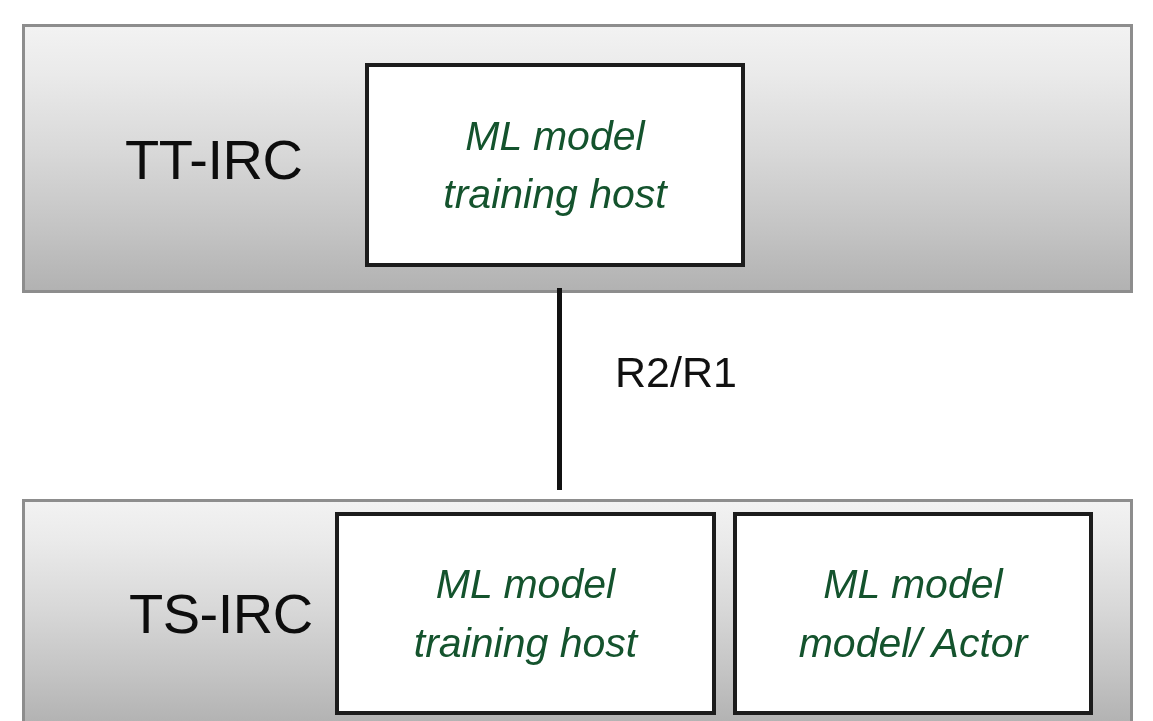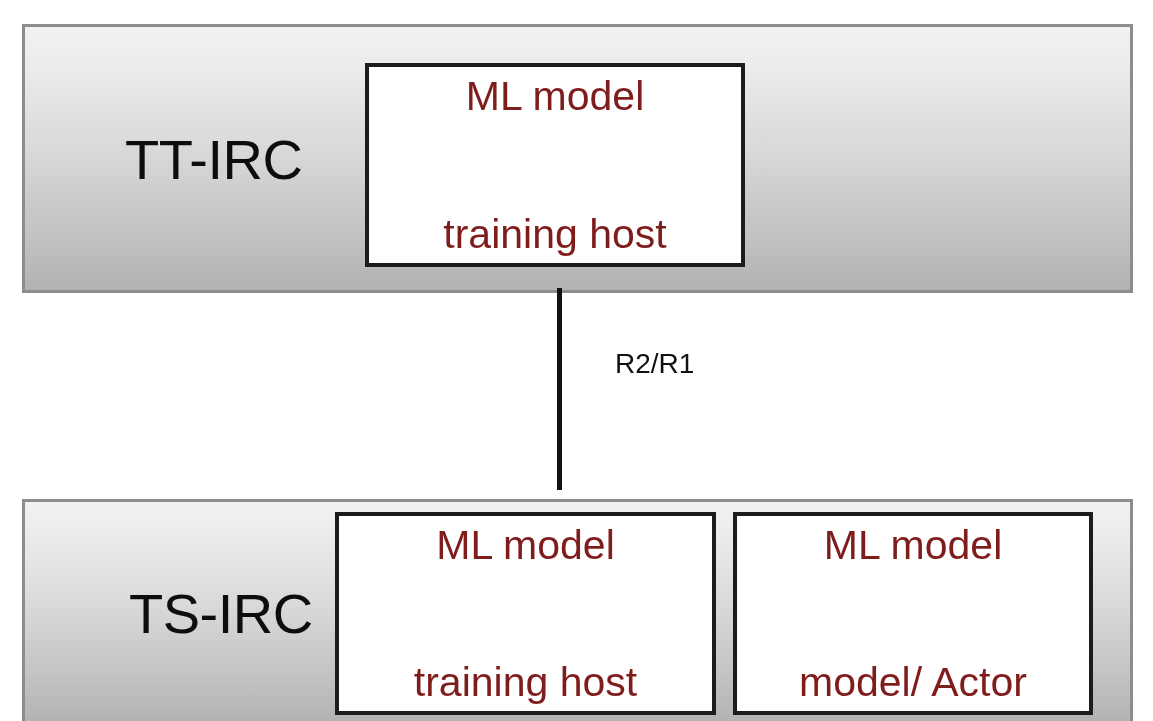--- a/index.html
+++ b/index.html
@@ -72,25 +72,26 @@
 
   
   .node {
     position: absolute;
     box-sizing: border-box;
     background: #ffffff;
     border: 4px solid #1c1c1c;
     display: flex;
     flex-direction: column;
     align-items: center;
-    justify-content: space-between;
+    justify-content: center;
     text-align: center;
-    color: #7f1d1d;
+    color: #14532d;
     font-size: 41px;
     line-height: 1.42;
+    font-style: italic;
   }
 
   .node .line {
     display: block;
     white-space: nowrap;
   }
 
   #node-tt-training {
     left: 340px;
     top: 36px;
@@ -119,21 +120,21 @@
     top: 288px;
     width: 5px;
     height: 202px;
     background: #111111;
   }
 
   #link-r2r1-label {
     position: absolute;
     left: 615px;
     top: 348px;
-    font-size: 28px;
+    font-size: 43px;
     color: #111111;
     white-space: nowrap;
   }
 </style>
 </head>
 <body>
 
 <div id="diagram">
 
   <div class="zone" id="zone-tt">

